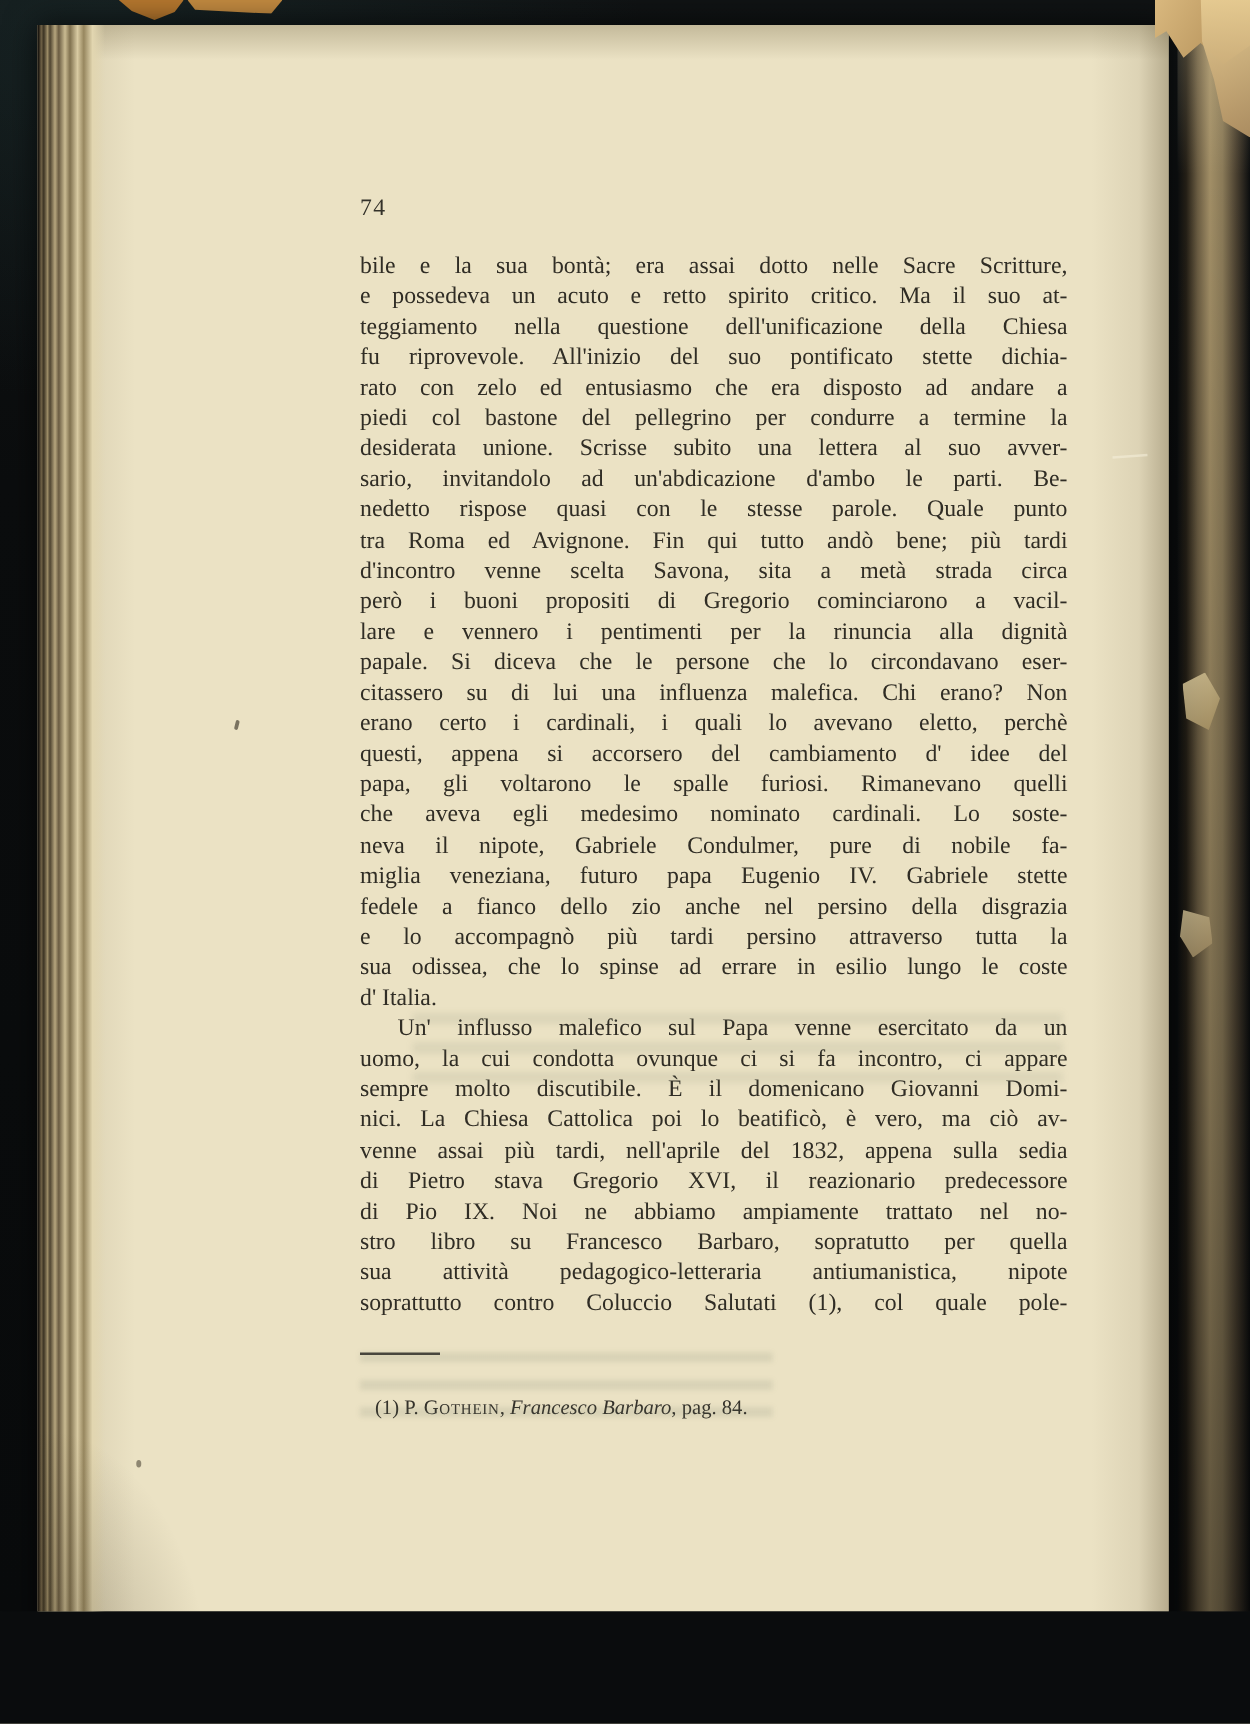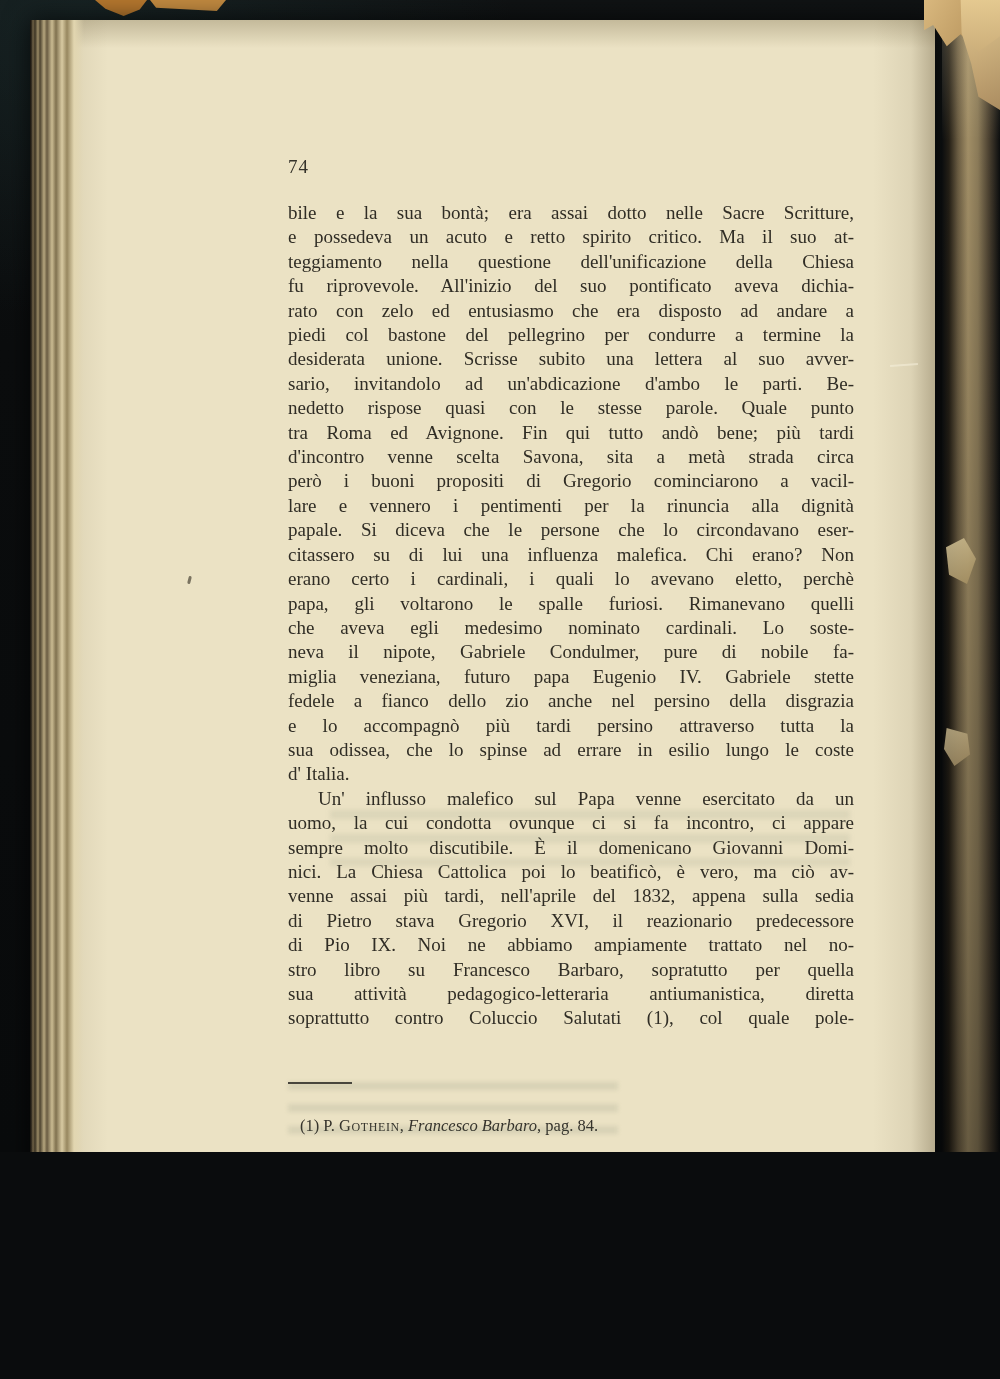--- a/index.html
+++ b/index.html
@@ -2,21 +2,21 @@
 <html><head>
 <meta charset="utf-8">
 <style>
   * { margin:0; padding:0; box-sizing:border-box; }
   html, body { width:1000px; height:1379px; overflow:hidden; }
   body {
     background:#0a0c0d;
     font-family:"Liberation Serif","DejaVu Serif",serif;
   }
   .scene {
-    position:relative; width:1000px; height:1152px; overflow:hidden;
+    position:relative; width:1000px; height:1289px; overflow:hidden;
     background:
       radial-gradient(ellipse 620px 420px at 8% 2%, rgba(40,72,72,0.30), rgba(0,0,0,0) 70%),
       linear-gradient(180deg, #101314 0%, #0b0d0e 30%, #090b0c 100%);
   }
   
   .page {
     position:absolute; left:30px; top:20px; width:905px; height:1340px;
     background:
       linear-gradient(90deg, rgba(70,58,34,0.42) 0px, rgba(120,105,70,0.18) 20px, rgba(0,0,0,0) 78px),
       linear-gradient(270deg, rgba(96,82,52,0.38) 0px, rgba(96,82,52,0.10) 24px, rgba(0,0,0,0) 62px),
@@ -132,50 +132,51 @@
   <div class="page">
     <div class="gutter"></div>
 
     <div class="page-number">74</div>
 
     <div class="text-block">
       <div>
           <div class="line">bile e la sua bontà; era assai dotto nelle Sacre Scritture,</div>
           <div class="line">e possedeva un acuto e retto spirito critico. Ma il suo at-</div>
           <div class="line">teggiamento nella questione dell'unificazione della Chiesa</div>
-          <div class="line">fu riprovevole. All'inizio del suo pontificato aveva dichia-</div>
+          <div class="line">fu riprovevole. All'inizio del suo pontificato stette dichia-</div>
           <div class="line">rato con zelo ed entusiasmo che era disposto ad andare a</div>
           <div class="line">piedi col bastone del pellegrino per condurre a termine la</div>
           <div class="line">desiderata unione. Scrisse subito una lettera al suo avver-</div>
           <div class="line">sario, invitandolo ad un'abdicazione d'ambo le parti. Be-</div>
           <div class="line">nedetto rispose quasi con le stesse parole. Quale punto</div>
           <div class="line">tra Roma ed Avignone. Fin qui tutto andò bene; più tardi</div>
           <div class="line">d'incontro venne scelta Savona, sita a metà strada circa</div>
           <div class="line">però i buoni propositi di Gregorio cominciarono a vacil-</div>
           <div class="line">lare e vennero i pentimenti per la rinuncia alla dignità</div>
           <div class="line">papale. Si diceva che le persone che lo circondavano eser-</div>
           <div class="line">citassero su di lui una influenza malefica. Chi erano? Non</div>
           <div class="line">erano certo i cardinali, i quali lo avevano eletto, perchè</div>
+          <div class="line">questi, appena si accorsero del cambiamento d' idee del</div>
           <div class="line">papa, gli voltarono le spalle furiosi. Rimanevano quelli</div>
           <div class="line">che aveva egli medesimo nominato cardinali. Lo soste-</div>
           <div class="line">neva il nipote, Gabriele Condulmer, pure di nobile fa-</div>
           <div class="line">miglia veneziana, futuro papa Eugenio IV. Gabriele stette</div>
           <div class="line">fedele a fianco dello zio anche nel persino della disgrazia</div>
           <div class="line">e lo accompagnò più tardi persino attraverso tutta la</div>
           <div class="line">sua odissea, che lo spinse ad errare in esilio lungo le coste</div>
           <div class="line last-left">d' Italia.</div>
           <div class="line indent">Un' influsso malefico sul Papa venne esercitato da un</div>
           <div class="line">uomo, la cui condotta ovunque ci si fa incontro, ci appare</div>
           <div class="line">sempre molto discutibile. È il domenicano Giovanni Domi-</div>
           <div class="line">nici. La Chiesa Cattolica poi lo beatificò, è vero, ma ciò av-</div>
           <div class="line">venne assai più tardi, nell'aprile del 1832, appena sulla sedia</div>
           <div class="line">di Pietro stava Gregorio XVI, il reazionario predecessore</div>
           <div class="line">di Pio IX. Noi ne abbiamo ampiamente trattato nel no-</div>
           <div class="line">stro libro su Francesco Barbaro, sopratutto per quella</div>
-          <div class="line">sua attività pedagogico-letteraria antiumanistica, diretta</div>
+          <div class="line">sua attività pedagogico-letteraria antiumanistica, nipote</div>
           <div class="line">soprattutto contro Coluccio Salutati (1), col quale pole-</div>
         </div>
     </div>
 
     <div class="footnote-rule"></div>
 
     <div class="footnote">
       <span>(1) P. </span><span class="sc">Gothein</span><span>, </span><span class="it">Francesco Barbaro</span><span>, pag. 84.</span>
     </div>
 

